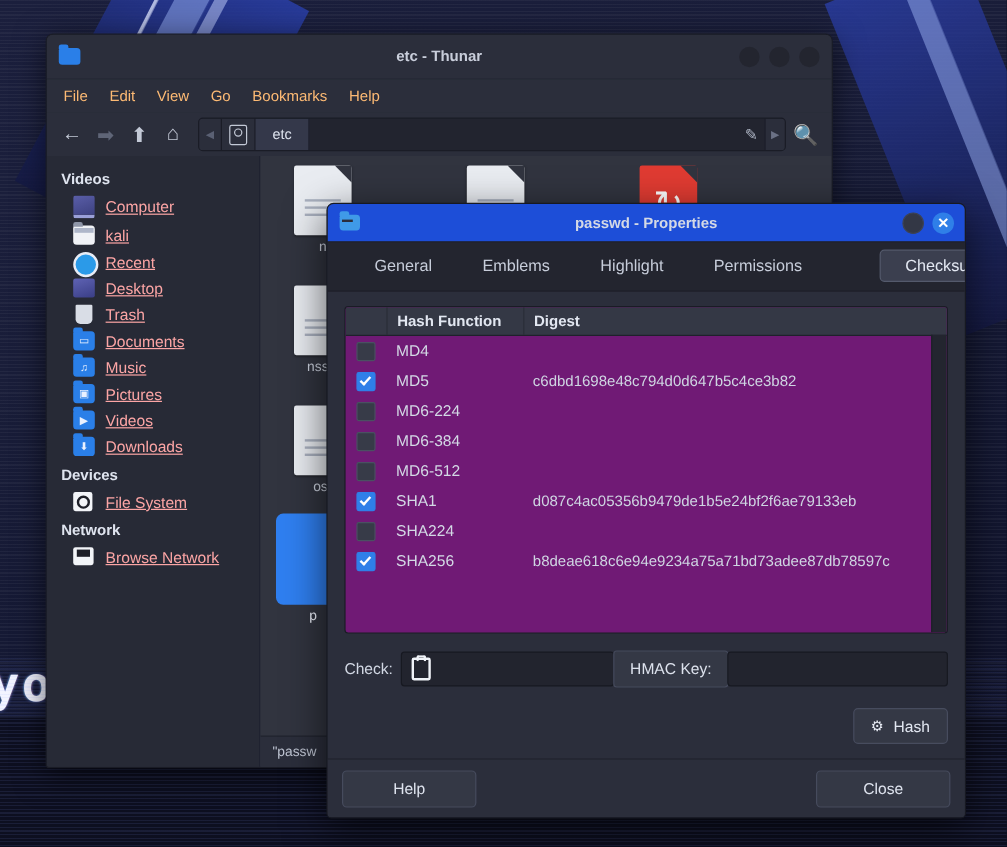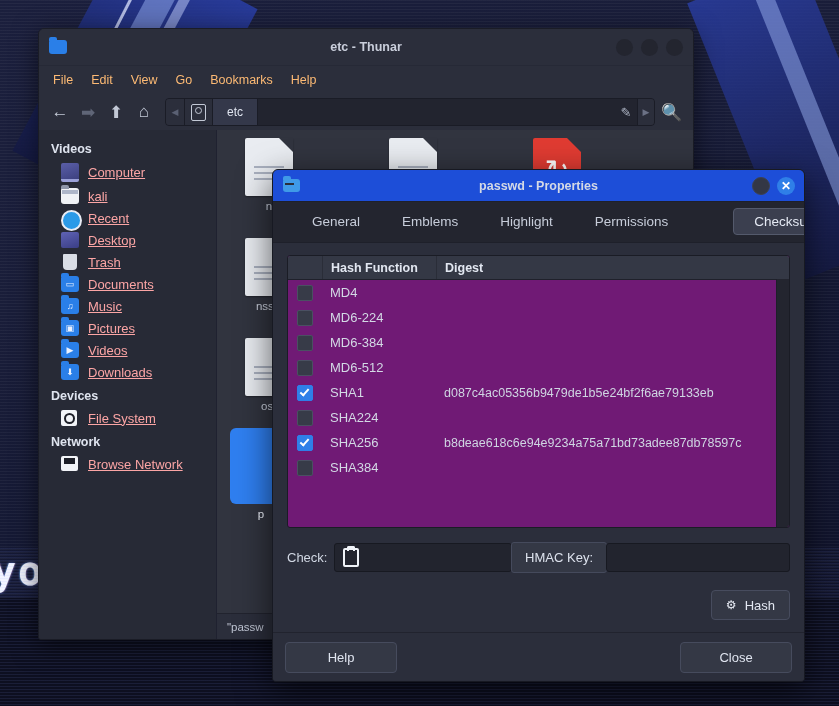--- a/index.html
+++ b/index.html
@@ -420,20 +420,27 @@
 
       <div class="lrow">
         <div class="lr-cb">
             <div class="cb"></div>
           </div>
         <div class="lr-name">MD4</div>
         <div class="lr-dig"></div>
       </div>
       <div class="lrow">
         <div class="lr-cb">
+            <div class="cb on"></div>
+          </div>
+        <div class="lr-name">MD5</div>
+        <div class="lr-dig">c6dbd1698e48c794d0d647b5c4ce3b82</div>
+      </div>
+      <div class="lrow">
+        <div class="lr-cb">
             <div class="cb"></div>
           </div>
         <div class="lr-name">MD6-224</div>
         <div class="lr-dig"></div>
       </div>
       <div class="lrow">
         <div class="lr-cb">
             <div class="cb"></div>
           </div>
         <div class="lr-name">MD6-384</div>
@@ -459,27 +466,20 @@
           </div>
         <div class="lr-name">SHA224</div>
         <div class="lr-dig"></div>
       </div>
       <div class="lrow">
         <div class="lr-cb">
             <div class="cb on"></div>
           </div>
         <div class="lr-name">SHA256</div>
         <div class="lr-dig">b8deae618c6e94e9234a75a71bd73adee87db78597c</div>
-      </div>
-      <div class="lrow">
-        <div class="lr-cb">
-            <div class="cb"></div>
-          </div>
-        <div class="lr-name">SHA384</div>
-        <div class="lr-dig"></div>
       </div>
 
       <div class="l-scroll"></div>
     </div>
 
     <div class="d-checkrow">
       <div class="ck-label">Check:</div>
       <div class="ck-input">
         <div class="clip"></div>
         <span></span>

